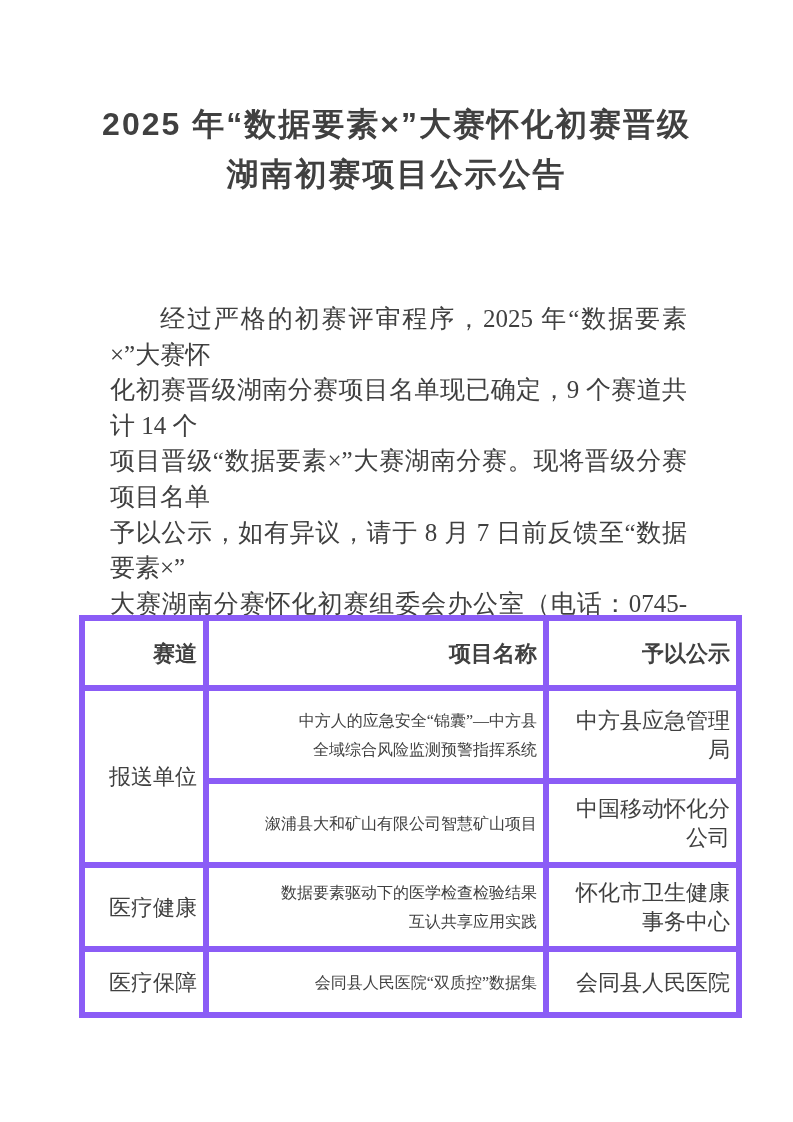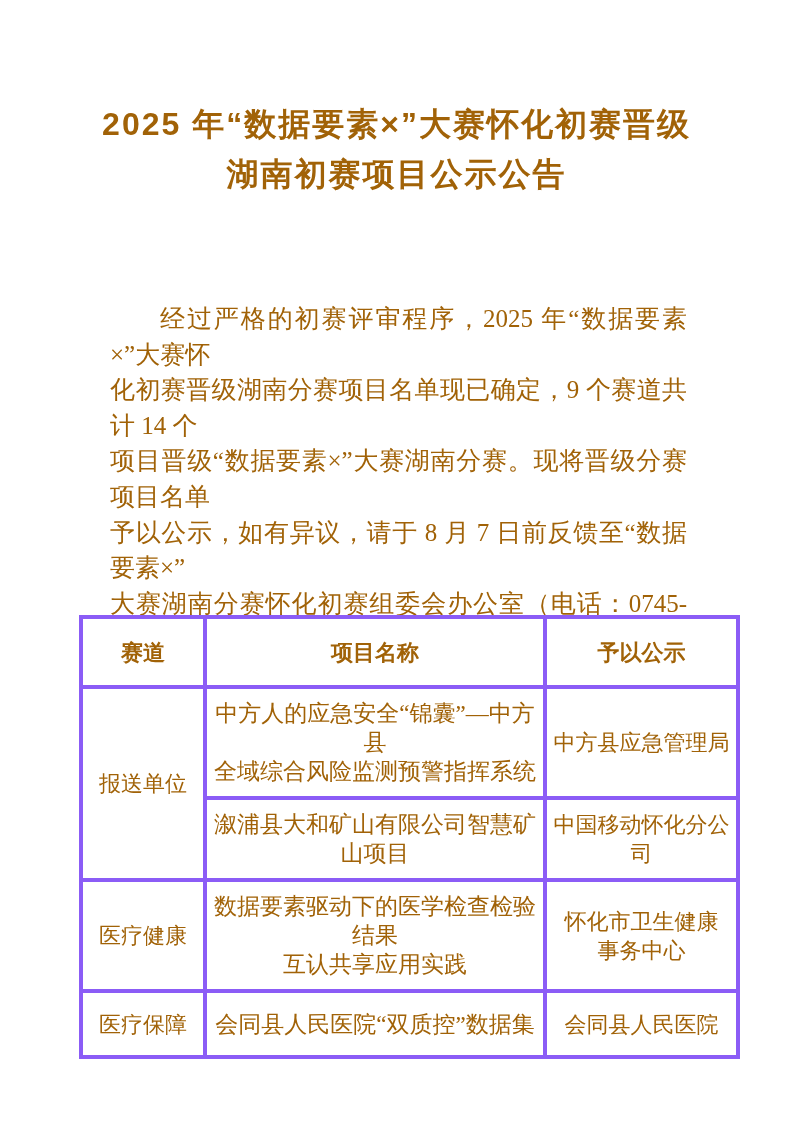--- a/index.html
+++ b/index.html
@@ -2,21 +2,21 @@
 <html><head>
 <meta charset="utf-8">
 <title>公示公告</title>
 <style>
   html,body{margin:0;padding:0;background:#888;}
   .page{
     position:relative;
     width:793px;height:1122px;
     margin:0 auto;
     background:#ffffff;
-    color:#a16207;
+    color:#404040;
     font-family:"Liberation Serif",serif;
     overflow:hidden;
   }
   .doc-title{
     position:absolute;left:0;width:793px;margin:0;
     text-align:center;
     font-family:"Liberation Sans",sans-serif;
     font-weight:700;
     font-size:32px;
     line-height:44px;
@@ -40,35 +40,35 @@
     width:657px;
     border-collapse:collapse;
     table-layout:fixed;
     border:2px solid #000;
     background:#fff;
   }
   .results col.c1{width:124px;}
   .results col.c2{width:340px;}
   .results col.c3{width:193px;}
   .results th,.results td{
-    border:4px solid #8b5cf6;
-    text-align:center;
+    border:6px solid #8b5cf6;
+    text-align:right;
     vertical-align:middle;
     padding:10px 6px;
     white-space:pre-line;
     line-height:29px;
     overflow:hidden;
   }
   .results th{
     font-size:22px;
     font-weight:700;
     font-family:"Liberation Serif",serif;
   }
   .results td{font-size:22px;}
-  .results td.project{font-size:23px;}
+  .results td.project{font-size:16px;}
   tr.hdr{height:70px;}
   tr.r1{height:93px;}
   tr.r2{height:74px;}
   tr.r3{height:69px;}
   tr.r4{height:66px;}
 </style>
 </head>
 <body>
 
 <div class="page">

